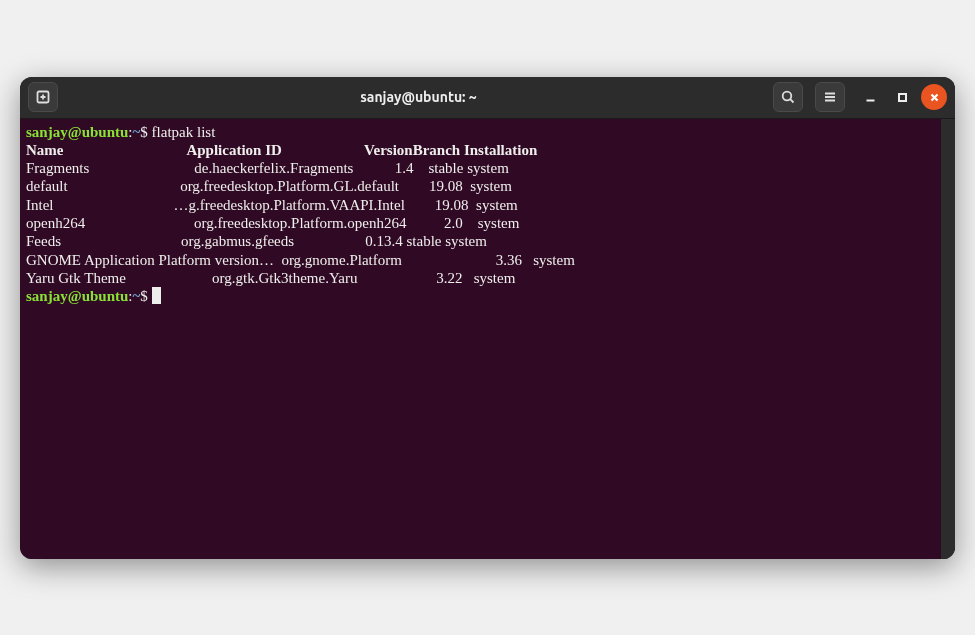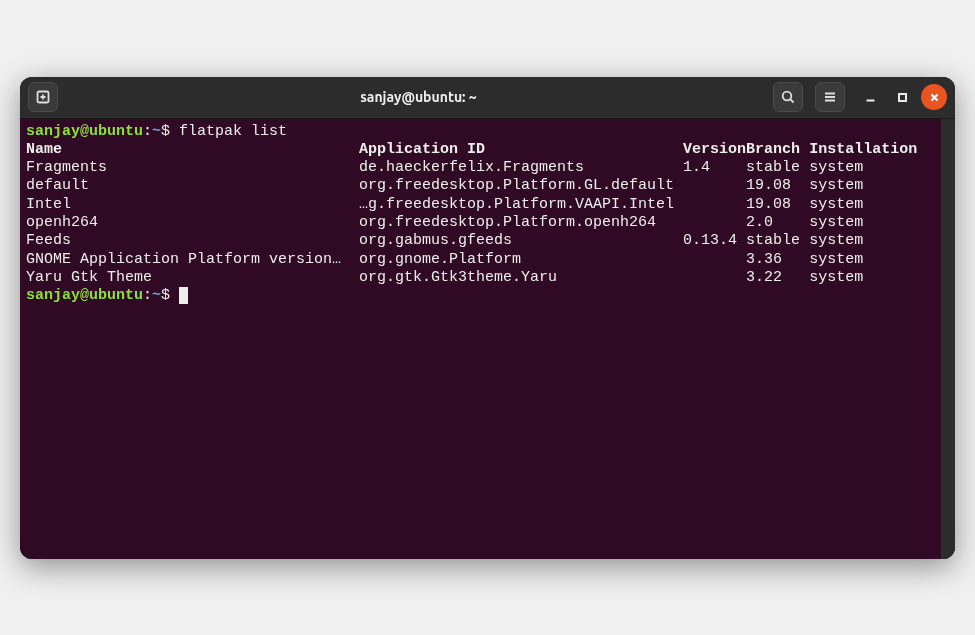--- a/index.html
+++ b/index.html
@@ -69,21 +69,21 @@
     .terminal {
       flex: 1;
       background: #300a24;
       padding: 4px 6px;
       color: #eeeeec;
       font-size: 15px;
       line-height: 1.22;
       white-space: pre;
       overflow: hidden;
       border-right: 14px solid #2c2c2c;
-      font-family: Liberation Mono, monospace;
+      font-family: Liberation Serif, serif;
     }
     .prompt-user { color: #8ae234; font-weight: bold; }
     .prompt-path { color: #729fcf; font-weight: bold; }
     .header-line { font-weight: bold; }
     .cursor {
       display: inline-block;
       width: 9px;
       height: 17px;
       background: #eeeeec;
       vertical-align: text-bottom;

